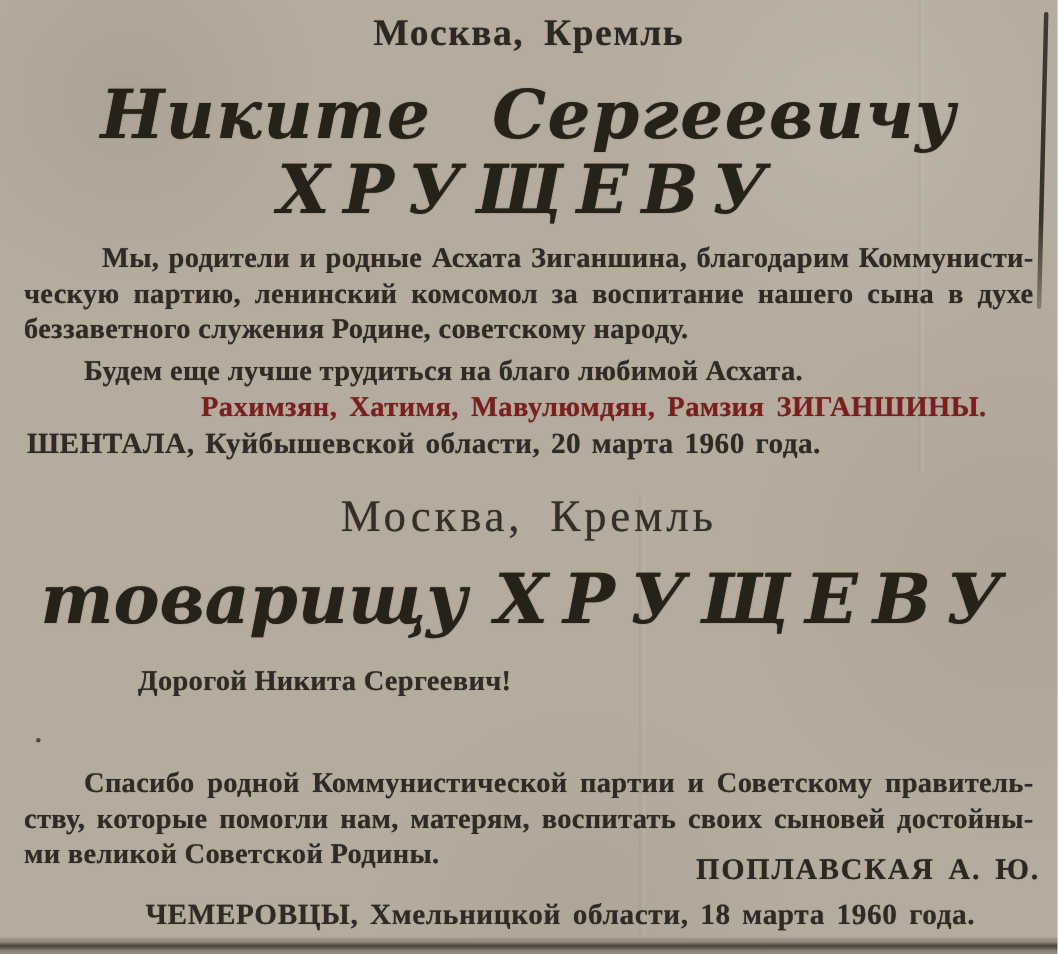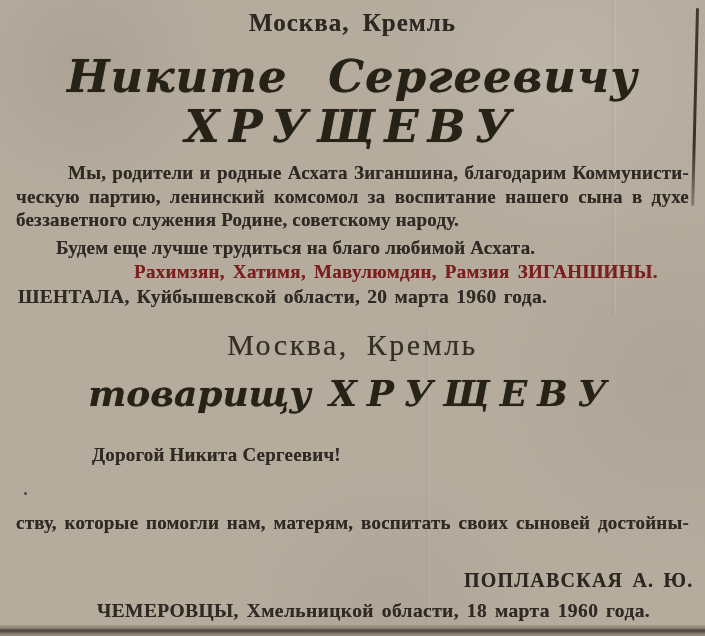--- a/index.html
+++ b/index.html
@@ -106,21 +106,21 @@
     text-align: center;
     font-size: 30px; font-weight: 400;
     letter-spacing: 2.5px; word-spacing: 8px;
     color: #332e26;
     text-shadow: 0 0 .7px rgba(51,46,38,.55);
   }
   .title2 {
     left: 0; top: 372px; width: 705px; text-align: center;
     font-family: "DejaVu Serif", "Liberation Serif", serif;
     font-style: italic; font-weight: 700;
-    font-size: 36px; color: #272218;
+    font-size: 46px; color: #272218;
     text-shadow: 0 0 .8px rgba(39,34,24,.65);
   }
   .title2 .caps { letter-spacing: 10px; margin-left: 18px; }
 
   .salutation { left: 54px; top: 443px; font-size: 19px; font-weight: 700; letter-spacing: .2px; margin-left: 38px; }
   .para3 { top: 465px; }
   .para4 { top: 511px; }
 
   .sig2 {
     left: 464px; top: 569px;
@@ -171,21 +171,23 @@
   <div class="abs address2">Москва, Кремль</div>
 
   <div class="abs title2">
     <span>товарищу</span><span class="caps">ХРУЩЕВУ</span>
   </div>
 
   <div class="abs bodycol salutation ink" style="left:54px; width:auto;">Дорогой Никита Сергеевич!</div>
 
 
   <div class="abs bodycol para4 ink">
+    <div class="jline indent40">Спасибо родной Коммунистической партии и Советскому правитель-</div>
     <div class="jline">ству, которые помогли нам, матерям, воспитать своих сыновей достойны-</div>
+    <div class="lline">ми великой Советской Родины.</div>
   </div>
 
   <div class="abs sig2 ink">ПОПЛАВСКАЯ А. Ю.</div>
 
   <div class="abs bodycol date2 ink" style="left:54px; width:auto;">ЧЕМЕРОВЦЫ, Хмельницкой области, 18 марта 1960 года.</div>
 
   <div class="speck"></div>
   <div class="bottom-edge"></div>
 </div>
 

